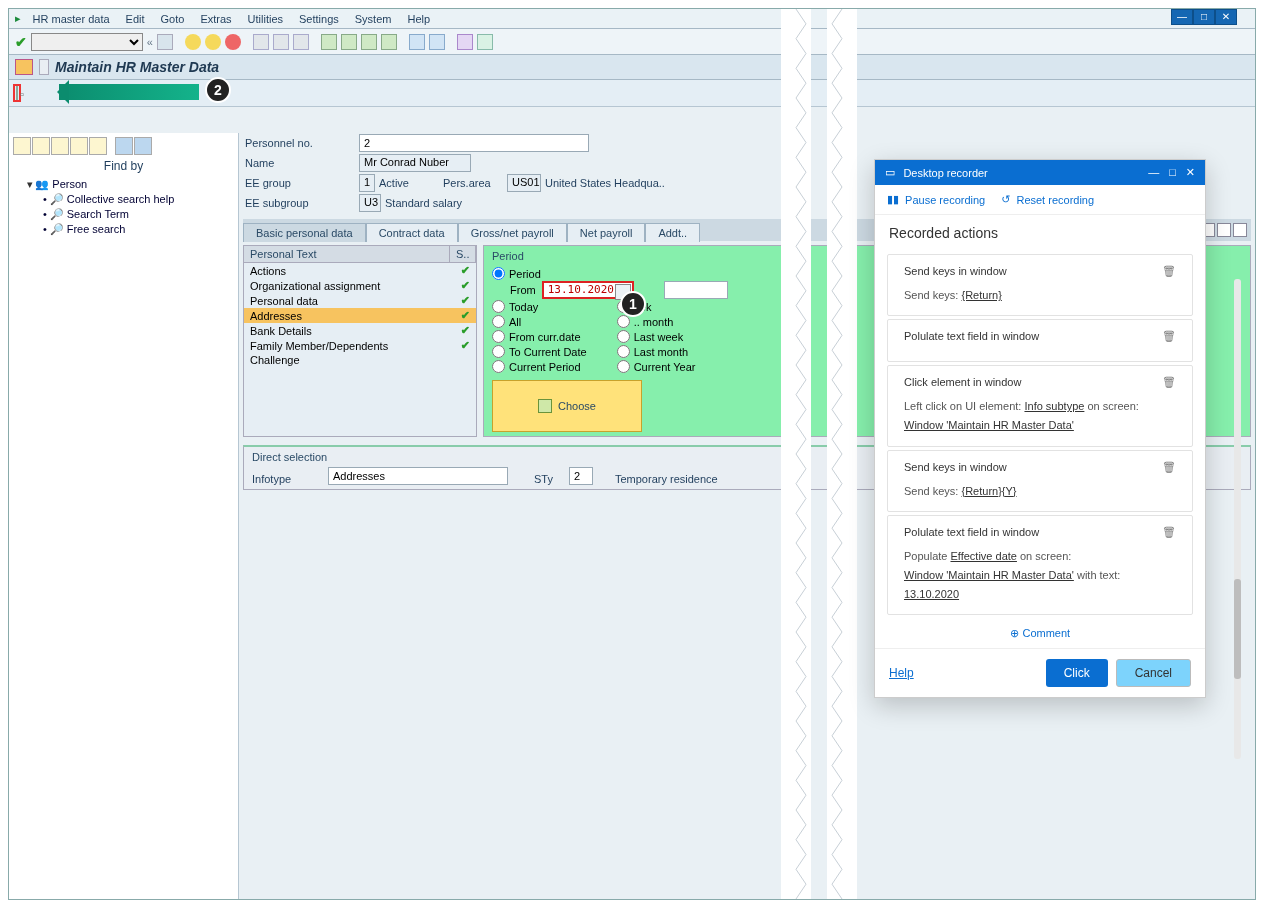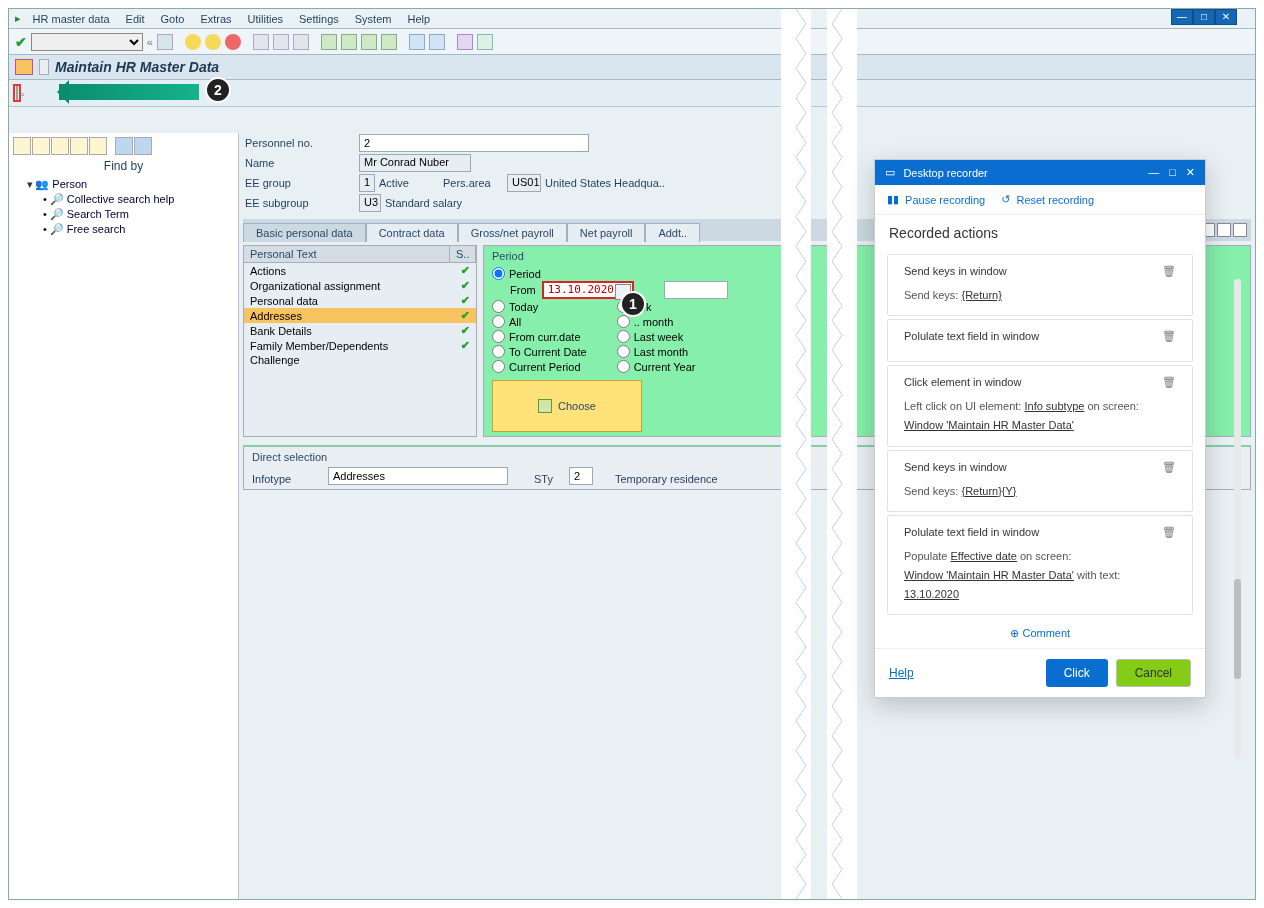--- a/index.html
+++ b/index.html
@@ -62,21 +62,21 @@
   .rec-title { padding:10px 14px; font-size:14px; color:#333;}
   .card { border:1px solid #e2e2e2; margin:3px 12px; padding:10px 16px; border-radius:2px;}
   .card .ch { display:flex; justify-content:space-between; font-size:12px; color:#333; margin-bottom:8px;}
   .card .cb { font-size:12px; color:#555; line-height:1.6;}
   .ul { text-decoration:underline; color:#333;}
   .trash { color:#777; cursor:default;}
   .commentrow { text-align:center; padding:8px; color:#0a6ed1; font-size:12px;}
   .recfoot { display:flex; justify-content:space-between; align-items:center; padding:10px 14px; border-top:1px solid #eee;}
   .recfoot .help { color:#0a6ed1; text-decoration:underline; font-size:12px;}
   .btn-primary { background:#0a6ed1; color:#fff; border:none; padding:6px 18px; border-radius:3px; font-size:12px;}
-  .btn-secondary { background:#84cc16; color:#333; border:1px solid #bbb; padding:6px 18px; border-radius:3px; font-size:12px;}
+  .btn-secondary { background:#7dd3fc; color:#333; border:1px solid #bbb; padding:6px 18px; border-radius:3px; font-size:12px;}
   .zig { position:absolute; top:0; width:30px; height:100%; background:#fff; }
   .zig svg { height:100%; width:100%; }
   .wincontrols { position:absolute; top:0; right:18px; display:flex;}
   .wincontrols span { width:22px; height:16px; background:#1567b3; color:#fff; text-align:center; border:1px solid #0d4f8a; font-size:10px; line-height:14px;}
   .scrollbar { position:absolute; right:14px; top:270px; width:7px; height:480px; background:#e8e8e8; border-radius:3px;}
   .scrollbar .thumb { position:absolute; top:300px; width:7px; height:100px; background:#bdbdbd; border-radius:3px;}
 </style>
 </head>
 <body>
 

